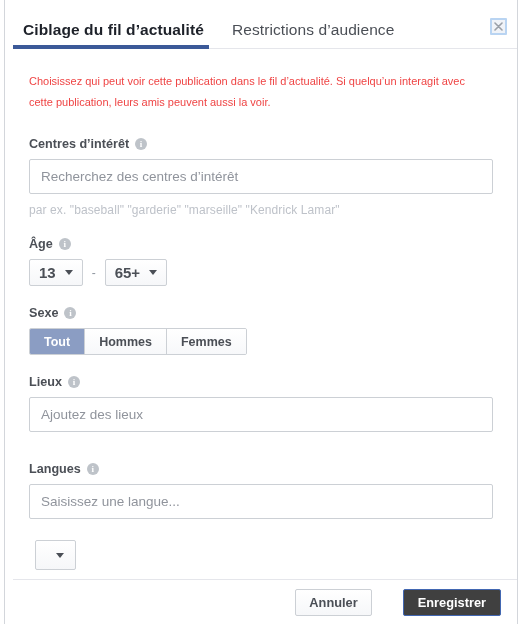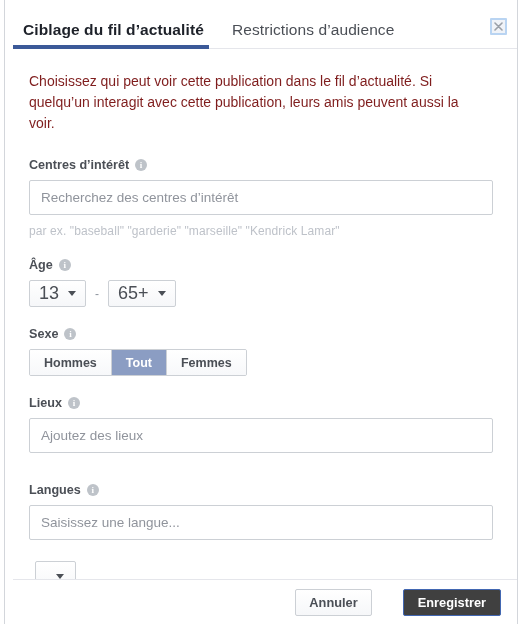--- a/index.html
+++ b/index.html
@@ -91,23 +91,23 @@
 
   
   .content {
     flex: 1 1 auto;
     padding: 22px 24px 0 24px;
     box-sizing: border-box;
     overflow: hidden;
   }
 
   .intro {
-    font-size: 14px;
+    font-size: 11px;
     line-height: 21px;
-    color: #7f1d1d;
+    color: #ef4444;
     margin: 0 0 24px 0;
     max-width: 450px;
   }
 
   .field { margin-bottom: 17px; }
 
   .field-label {
     font-size: 12.6px;
     font-weight: bold;
     color: #4b4f56;
@@ -162,22 +162,22 @@
     height: 27px;
     min-width: 52px;
     box-sizing: border-box;
     border: 1px solid #ccd0d5;
     border-radius: 2px;
     background: linear-gradient(#ffffff, #f6f7f9);
     display: inline-flex;
     align-items: center;
     justify-content: center;
     padding: 0 9px;
-    font-size: 18px;
-    font-weight: normal;
+    font-size: 15px;
+    font-weight: bold;
     color: #4b4f56;
     cursor: pointer;
   }
   .select-box .caret {
     margin-left: 9px;
     width: 0; height: 0;
     border-left: 4.5px solid transparent;
     border-right: 4.5px solid transparent;
     border-top: 5px solid #4b4f56;
   }
@@ -334,22 +334,22 @@
       </div>
     </div>
 
     
     <div class="field" style="margin-top:20px;">
       <div class="field-label">
         <span>Sexe</span>
         <i class="info-icon">i</i>
       </div>
       <div class="segmented">
+        <div class="seg selected">Tout</div>
         <div class="seg">Hommes</div>
-        <div class="seg selected">Tout</div>
         <div class="seg">Femmes</div>
       </div>
     </div>
 
     
     <div class="field" style="margin-top:20px;">
       <div class="field-label">
         <span>Lieux</span>
         <i class="info-icon">i</i>
       </div>

